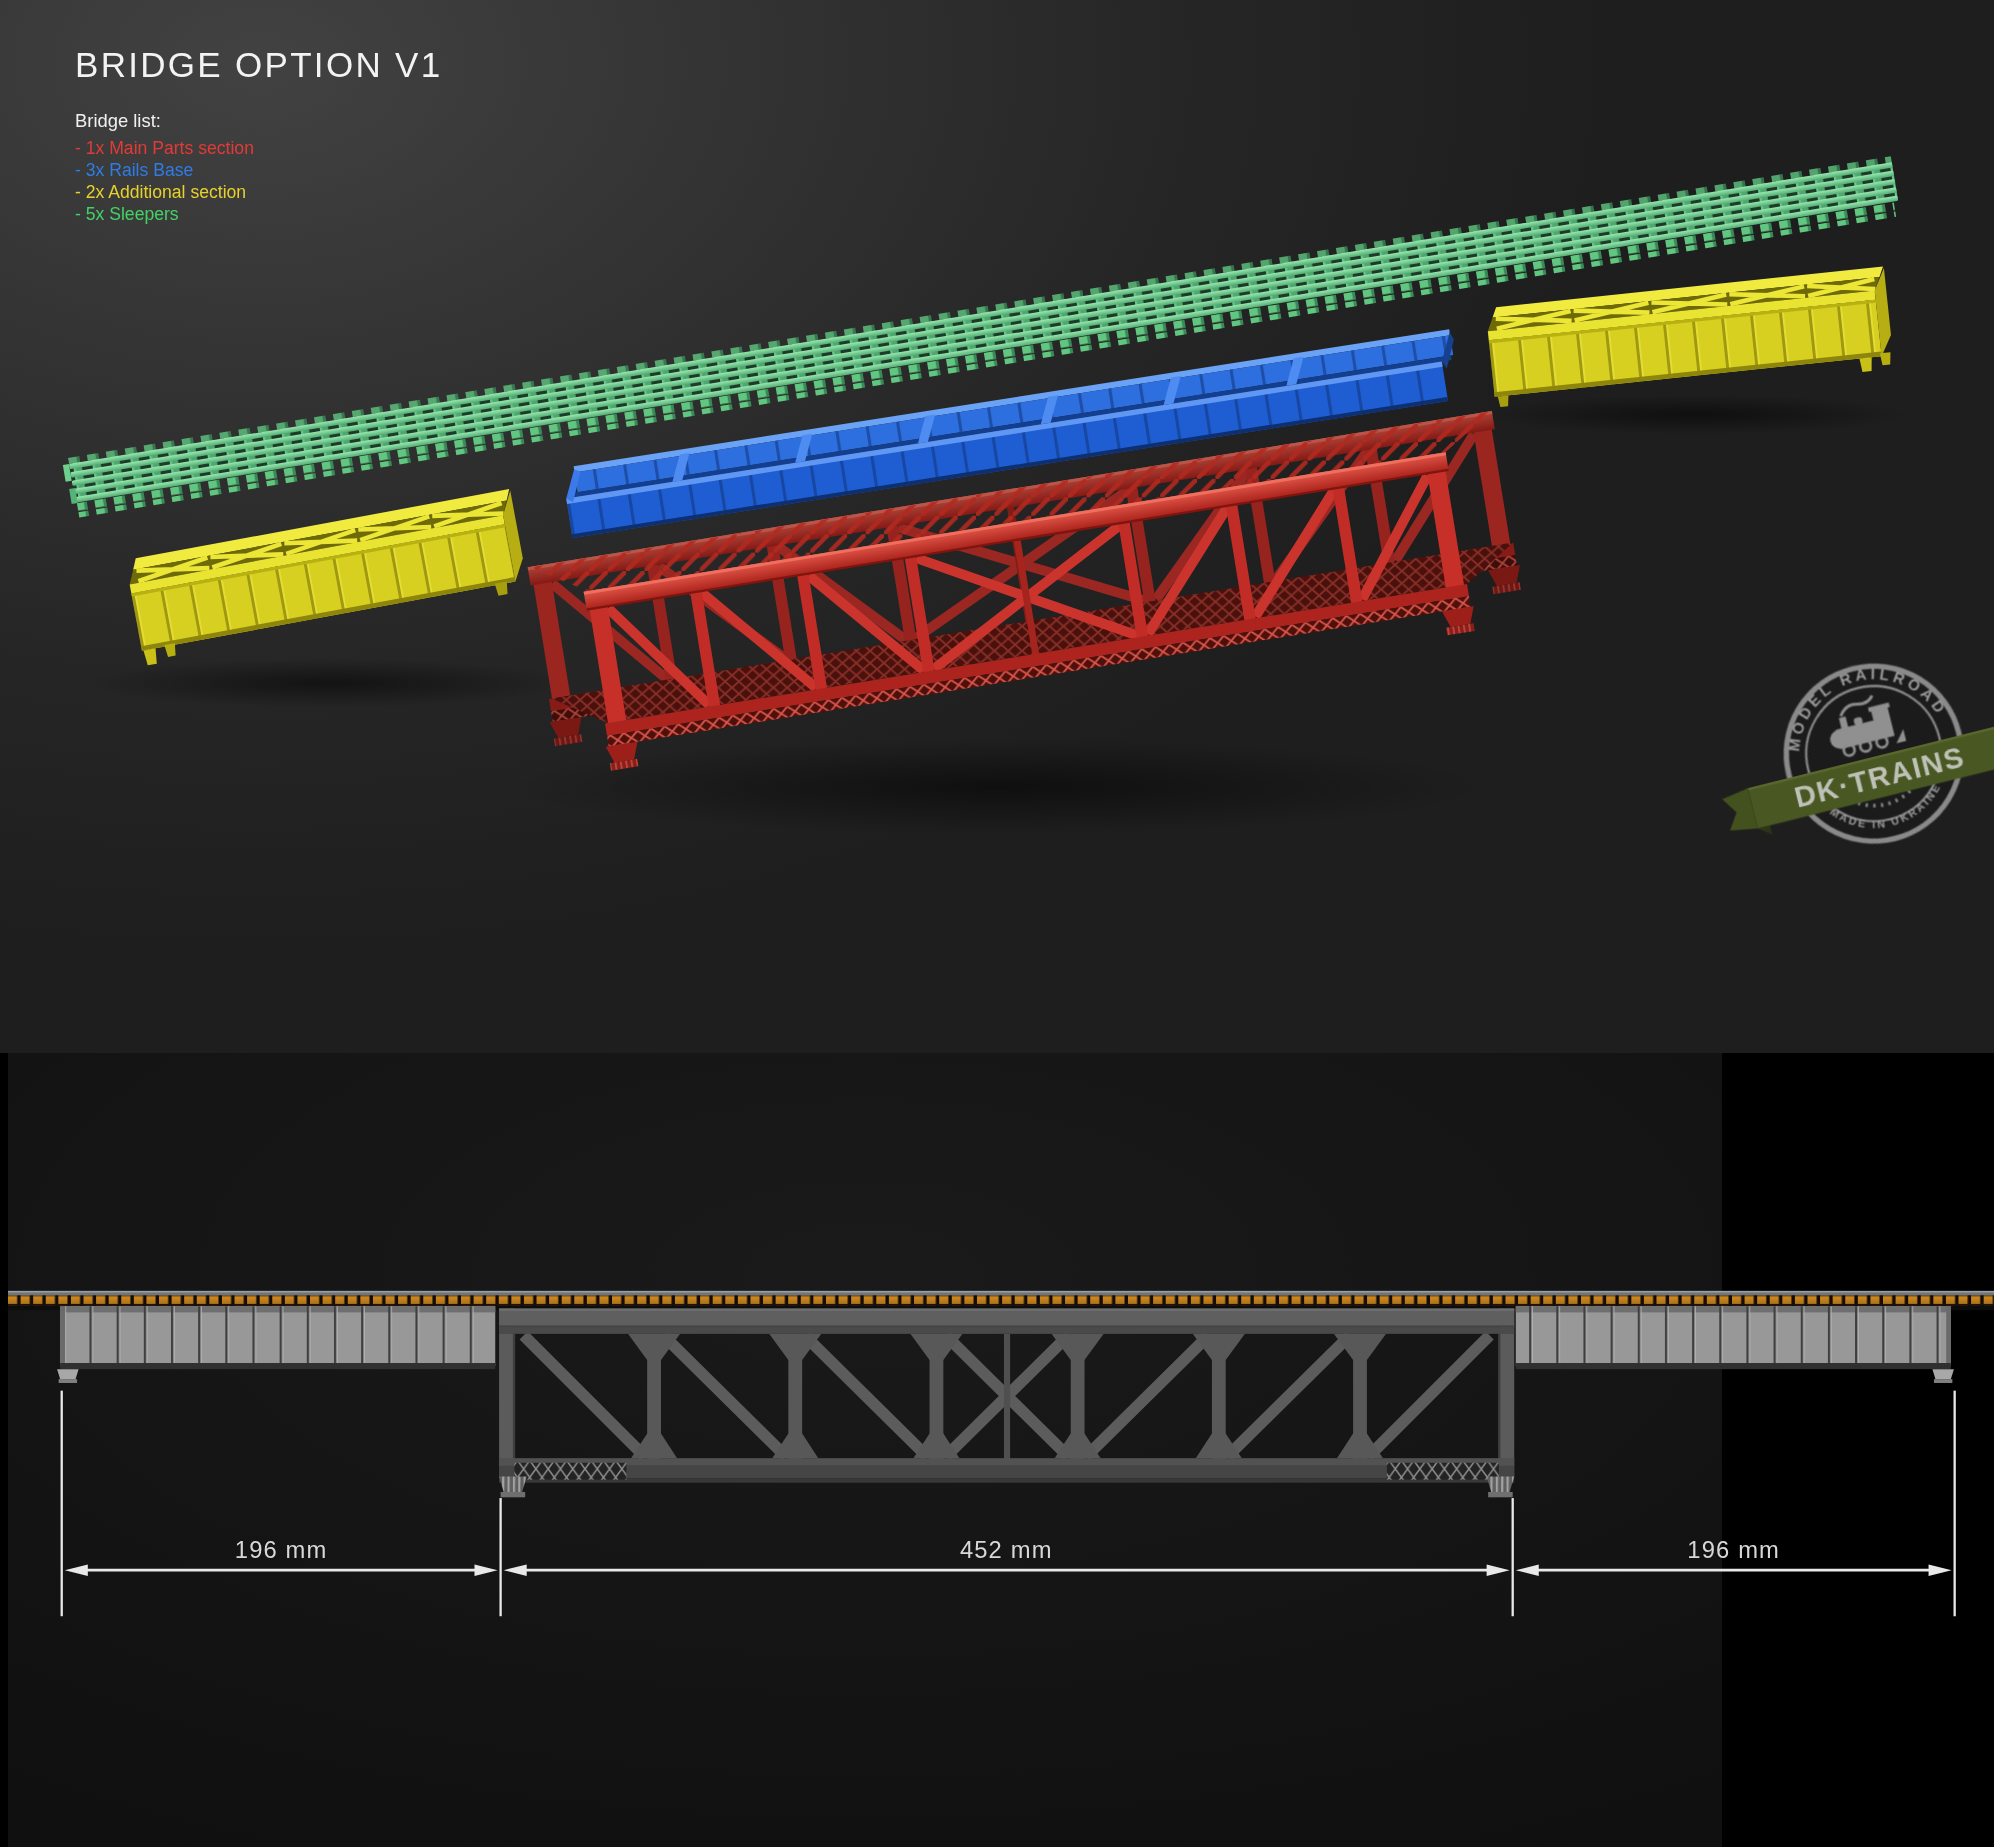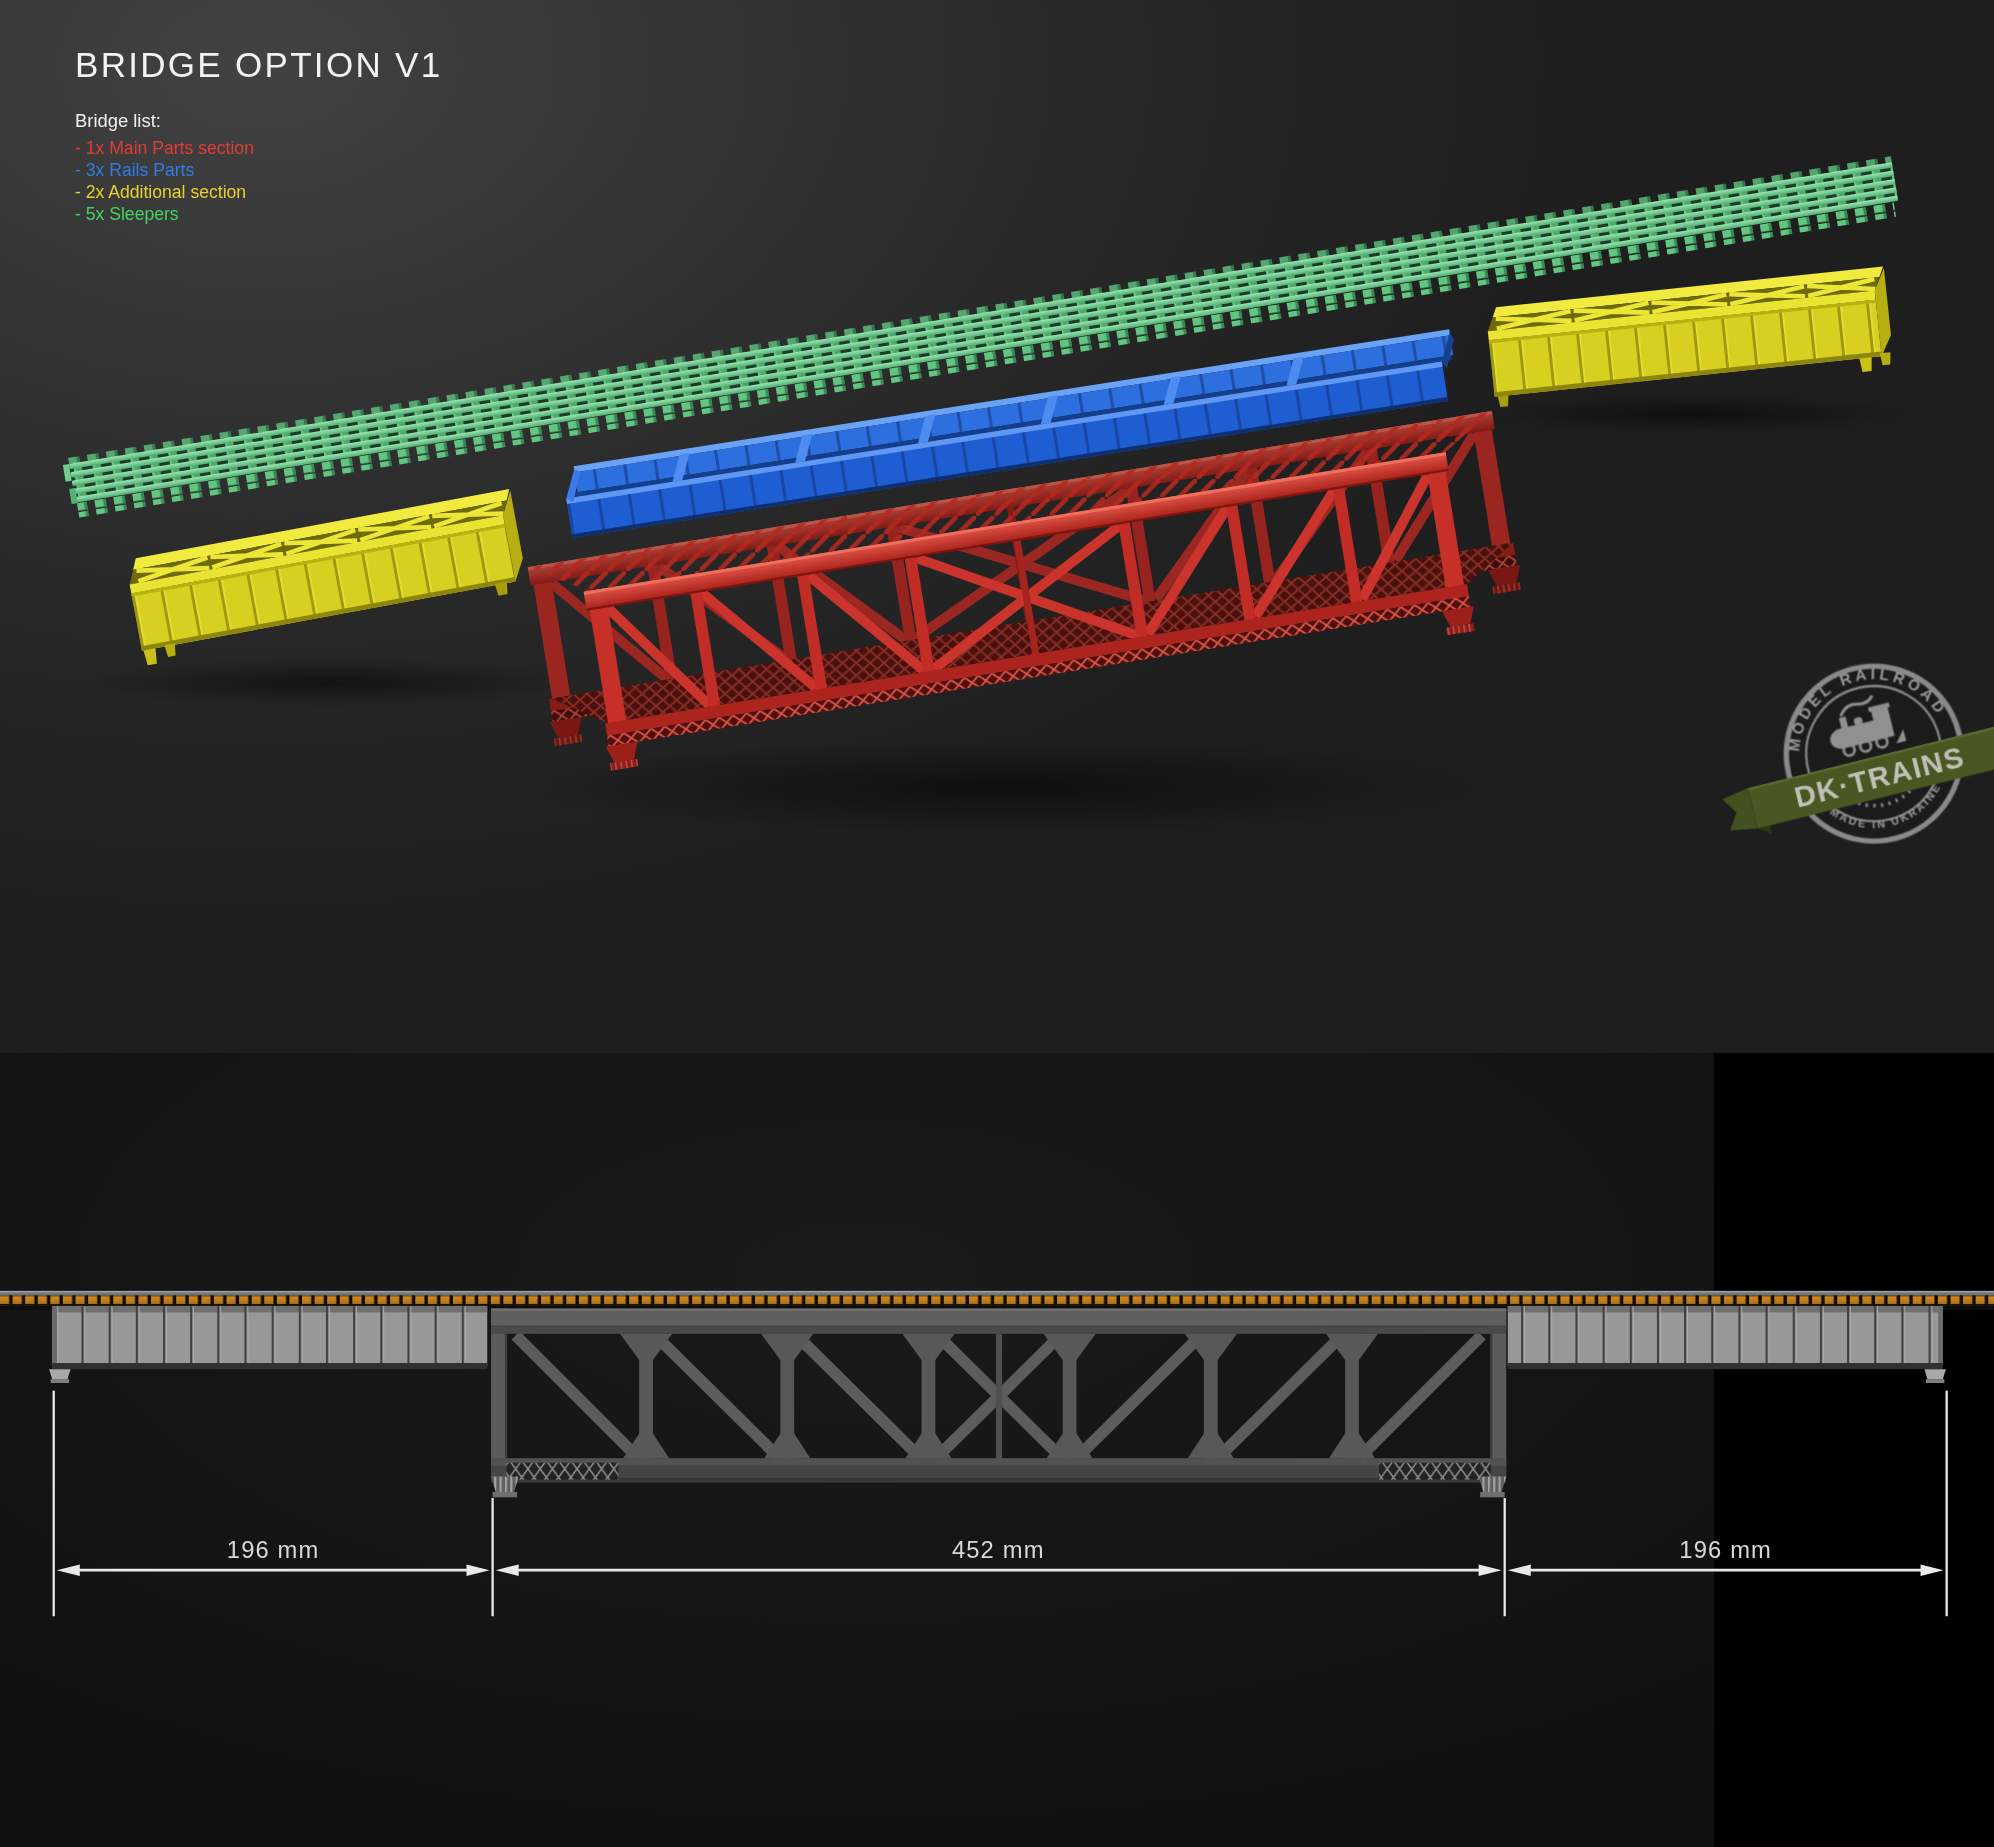--- a/index.html
+++ b/index.html
@@ -14,21 +14,21 @@
   }
   .page-title {
     position:absolute; left:75px; top:45px;
     font-size:35px; font-weight:500; letter-spacing:2.3px; color:#f3f3f3;
   }
   .parts-list { position:absolute; left:75px; top:110px; }
   .parts-list-label { font-size:18.4px; color:#f0f0f0; margin-bottom:4.6px; }
   .part-item { font-size:17.6px; line-height:22px; }
   
   .bottom-section {
-    position:absolute; left:0; top:1053px; width:1714px; height:795px;
+    position:absolute; left:8px; top:1053px; width:1714px; height:795px;
     background: radial-gradient(1458px 652px at 50% 28%, #1a1a1a 0%, #141414 60%, #101010 100%);
   }
   svg { position:absolute; left:0; top:0; display:block; }
   .farwall { filter: brightness(0.78); }
   .dim-label { font-size:31px; letter-spacing:1.5px; }
 </style>
 </head>
 <body>
 
 <div class="stage">
@@ -249,21 +249,21 @@
           <rect x="-170" y="4" width="340" height="3" fill="#5d6e2e"></rect>
           <text x="0" y="44" text-anchor="middle" style="font-size:38px;font-weight:bold;letter-spacing:2px" fill="#c6cabf">DK·TRAINS</text>
         </g>
       </g>
     </svg>
 
     <div class="page-title">BRIDGE OPTION V1</div>
     <div class="parts-list">
       <div class="parts-list-label">Bridge list:</div>
       <div class="part-item"><span style="color: rgb(226, 59, 55);">- 1x Main Parts section</span></div>
-      <div class="part-item"><span style="color: rgb(46, 124, 228);">- 3x Rails Parts</span></div>
+      <div class="part-item"><span style="color: rgb(46, 124, 228);">- 3x Rails Base</span></div>
       <div class="part-item"><span style="color: rgb(230, 210, 43);">- 2x Additional section</span></div>
       <div class="part-item"><span style="color: rgb(67, 211, 101);">- 5x Sleepers</span></div>
     </div>
   </div>
 
   <div class="bottom-section">
     <svg width="1995" height="795" viewBox="0 1372 2600 1036">
       <defs>
         <linearGradient id="gradOr" x1="0" y1="0" x2="0" y2="1">
           <stop offset="0" stop-color="#cd8820"></stop>

